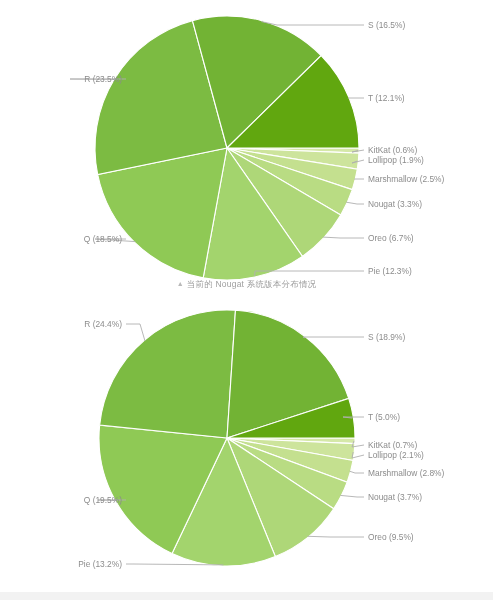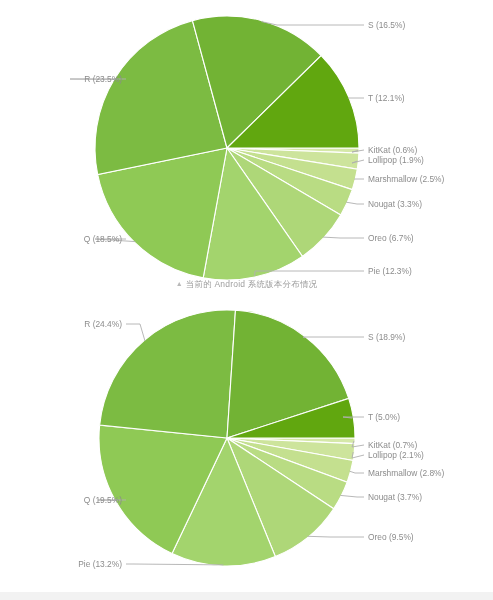--- a/index.html
+++ b/index.html
@@ -122,21 +122,21 @@
         <g>
           <polyline points="261.3,21.6 277,25 364,25" fill="none" stroke="#b0b0b0" stroke-width="0.9"></polyline>
           <text x="368" y="28" font-size="8.4" fill="#8c8c8c" text-anchor="start">S (16.5%)</text>
         </g>
         <g>
           <polyline points="348.2,98.4 348,98 364,98" fill="none" stroke="#b0b0b0" stroke-width="0.9"></polyline>
           <text x="368" y="101" font-size="8.4" fill="#8c8c8c" text-anchor="start">T (12.1%)</text>
         </g>
       </svg>
     <div class="caption">
-      <span class="tri">▲</span><span class="cap-text">当前的 Android 系统版本分布情况</span>
+      <span class="tri">▲</span><span class="cap-text">当前的 Nougat 系统版本分布情况</span>
     </div>
   </div>
 
   <div class="figure fig2">
     <svg class="chart-svg" id="chart-1" width="493" height="292">
         <path d="M 227 138 L 355.00 138.00 A 128 128 0 0 1 354.88 143.64 Z" fill="#d5e8a8" stroke="#ffffff" stroke-width="1.1"></path>
         <path d="M 227 138 L 354.88 143.64 A 128 128 0 0 1 353.02 160.45 Z" fill="#cde49c" stroke="#ffffff" stroke-width="1.1"></path>
         <path d="M 227 138 L 353.02 160.45 A 128 128 0 0 1 347.13 182.20 Z" fill="#c4e08f" stroke="#ffffff" stroke-width="1.1"></path>
         <path d="M 227 138 L 347.13 182.20 A 128 128 0 0 1 333.68 208.74 Z" fill="#b9dc83" stroke="#ffffff" stroke-width="1.1"></path>
         <path d="M 227 138 L 333.68 208.74 A 128 128 0 0 1 275.33 256.52 Z" fill="#aed778" stroke="#ffffff" stroke-width="1.1"></path>

